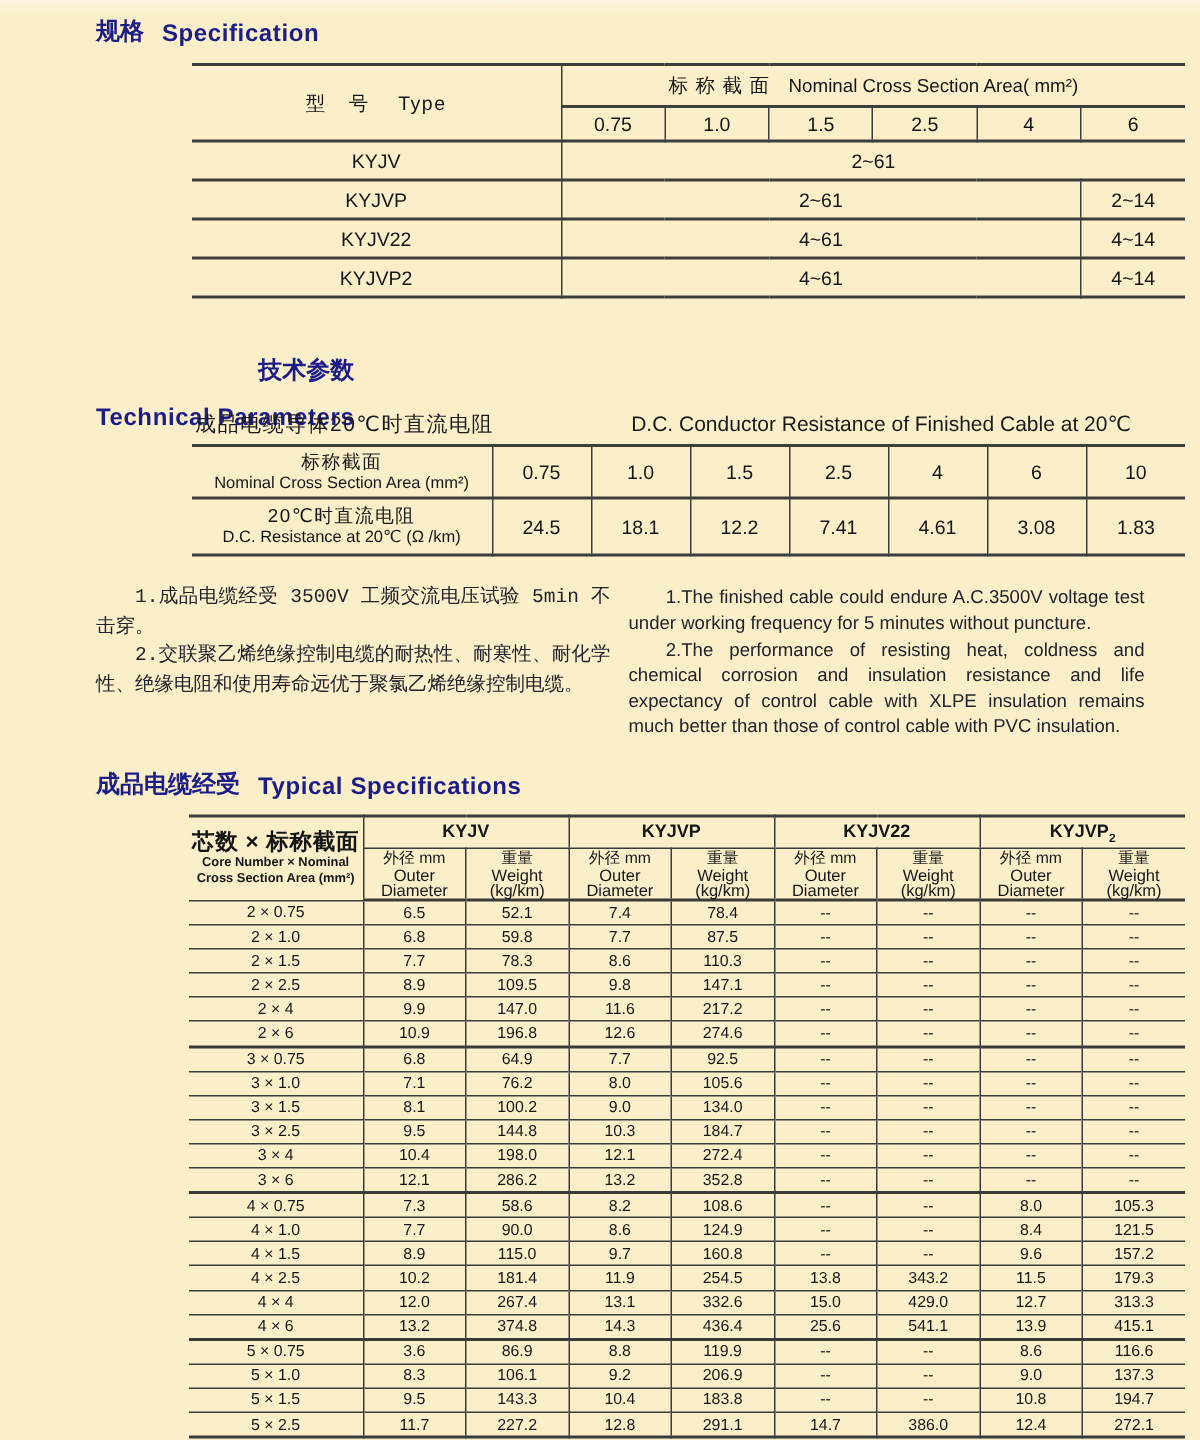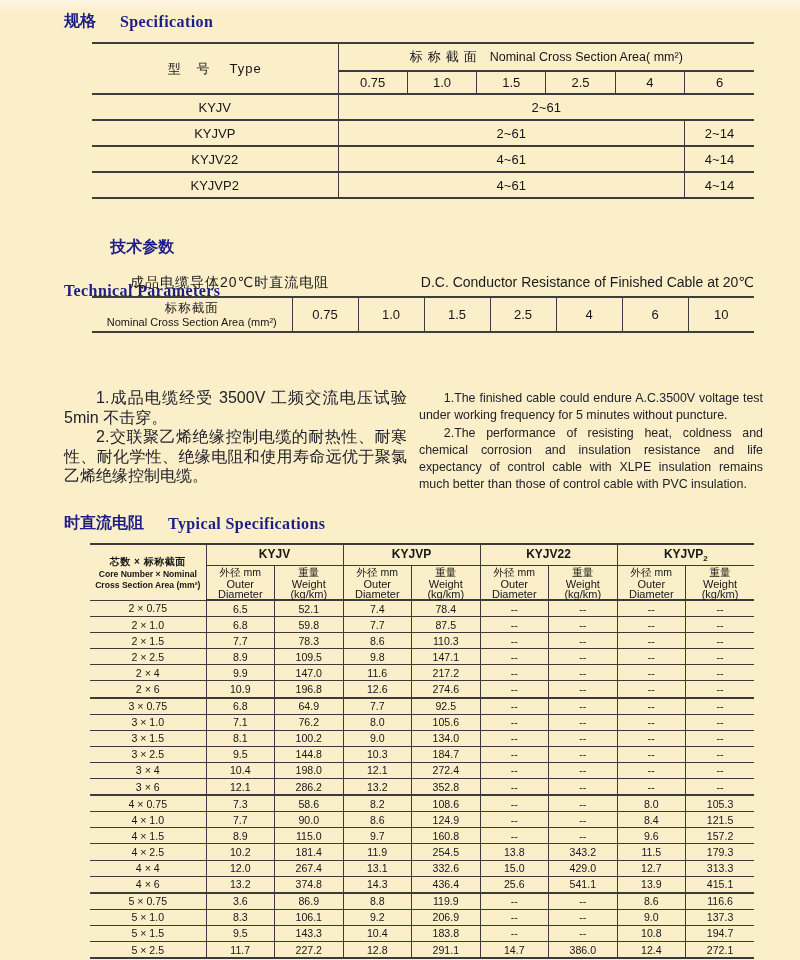--- a/index.html
+++ b/index.html
@@ -3,28 +3,28 @@
 <meta charset="utf-8">
 <style>
   html,body{margin:0;padding:0;background:#fbefca;}
   .page{
     position:relative;width:800px;height:960px;overflow:hidden;
     background:linear-gradient(180deg,#fdf6e1 0px,#fbefca 12px);
     font-family:"Liberation Sans","DejaVu Sans",sans-serif;
     color:#161616;
   }
   
-  .sec{position:absolute;margin:0;display:flex;align-items:center;gap:24px;
-       color:#1d1d88;font-size:16px;font-weight:bold;font-family:Liberation Serif, serif;}
+  .sec{position:absolute;margin:0;display:flex;align-items:flex-end;gap:12px;
+       color:#1d1d88;font-size:16px;font-weight:bold;}
   .sec .en{letter-spacing:0.4px;}
   #sec-spec{left:64px;top:11px;}
   #sec-tech{left:64px;top:237px;flex-direction:column;}
   #sec-typical{left:64px;top:513px;}
 
-  table{border-collapse:collapse;table-layout:fixed;}
+  table{border-collapse:collapse;table-layout:fixed;margin-left:36px;}
   td,th{padding:0;margin:0;text-align:center;vertical-align:middle;font-weight:normal;}
 
   
   .spec{position:absolute;left:92px;top:42px;width:662px;font-size:13px;
         border-top:2px solid #3d3d3d;border-bottom:2px solid #3d3d3d;}
   .spec tr{border-top:2px solid #3d3d3d;}
   .spec .vl{border-left:1.2px solid #3d3d3d;}
   .spec .h1 th{height:26px;}
   .spec .h2 th{height:21px;}
   .spec td{height:24px;}
@@ -43,29 +43,29 @@
   .tech .vl{border-left:1.2px solid #3d3d3d;}
   .tech td{font-size:13px;}
   .tech tr:nth-child(1) td{height:33px;}
   .tech tr:nth-child(2) td{height:36px;}
   .tech .lab .zh{display:block;font-size:12.5px;line-height:15px;letter-spacing:1px;}
   .tech .lab .en{display:block;font-size:11px;line-height:13px;}
 
   
   .note{position:absolute;text-align:justify;color:#22222a;}
   .note p{margin:0;text-indent:2em;}
-  #note-zh{left:64px;top:388px;width:343px;font-size:16px;line-height:19.5px;}
+  #note-zh{left:64px;top:388px;width:343px;font-size:13px;line-height:19.5px;font-family:Liberation Mono, monospace;}
   #note-en{left:419px;top:390px;width:344px;font-size:12.4px;line-height:17.3px;}
 
   
   .typ{position:absolute;left:90px;top:543px;width:664px;
        border-top:2px solid #3b3b3b;border-bottom:2px solid #3b3b3b;}
   .typ .group-row th{height:20px;font-size:12px;font-weight:bold;border-bottom:1.5px solid #3b3b3b;}
   .typ .corner{border-bottom:0;}
-  .typ .corner .zh{display:block;font-size:10px;line-height:15px;letter-spacing:0.5px;}
+  .typ .corner .zh{display:block;font-size:15px;line-height:15px;letter-spacing:0.5px;}
   .typ .corner .en{display:block;font-size:8.6px;line-height:10.5px;}
   .typ .sub-row th{height:33px;border-bottom:2px solid #3b3b3b;}
   .typ .sub-row .zh{display:block;font-size:10.5px;line-height:13px;}
   .typ .sub-row .en{display:block;font-size:11px;line-height:10px;}
   .typ tbody td{height:15.1px;font-size:10.6px;}
   .typ tbody tr{border-top:1px solid #3b3b3b;}
   .typ tbody tr.group-start{border-top:2px solid #3b3b3b;}
   .typ .pair-start{border-left:1.6px solid #3b3b3b;}
   .typ .inner{border-left:1px solid #3b3b3b;}
   .typ sub{font-size:8px;}
@@ -157,34 +157,47 @@
           <span class="en">Nominal Cross Section Area (mm²)</span>
         </td>
         <td class="vl">0.75</td>
         <td class="vl">1.0</td>
         <td class="vl">1.5</td>
         <td class="vl">2.5</td>
         <td class="vl">4</td>
         <td class="vl">6</td>
         <td class="vl">10</td>
       </tr>
+      <tr>
+        <td class="lab">
+          <span class="zh">20℃时直流电阻</span>
+          <span class="en">D.C. Resistance at 20℃ (Ω /km)</span>
+        </td>
+        <td class="vl">24.5</td>
+        <td class="vl">18.1</td>
+        <td class="vl">12.2</td>
+        <td class="vl">7.41</td>
+        <td class="vl">4.61</td>
+        <td class="vl">3.08</td>
+        <td class="vl">1.83</td>
+      </tr>
     </tbody>
   </table>
 
   <div class="note" id="note-zh">
     <p>1.成品电缆经受 3500V 工频交流电压试验 5min 不击穿。</p>
     <p>2.交联聚乙烯绝缘控制电缆的耐热性、耐寒性、耐化学性、绝缘电阻和使用寿命远优于聚氯乙烯绝缘控制电缆。</p>
   </div>
   <div class="note" id="note-en">
     <p>1.The finished cable could endure A.C.3500V voltage test under working frequency for 5 minutes without puncture.</p>
     <p>2.The performance of resisting heat, coldness and chemical corrosion and insulation resistance and life expectancy of control cable with XLPE insulation remains much better than those of control cable with PVC insulation.</p>
   </div>
 
   <h2 class="sec" id="sec-typical">
-    <span class="zh">时直流电阻</span>
+    <span class="zh">成品电缆经受</span>
     <span class="en">Typical Specifications</span>
   </h2>
 
   <table class="typ">
     <colgroup>
       <col style="width:116px">
       <col style="width:68.5px">
         <col style="width:68.5px">
         <col style="width:68.5px">
         <col style="width:68.5px">

